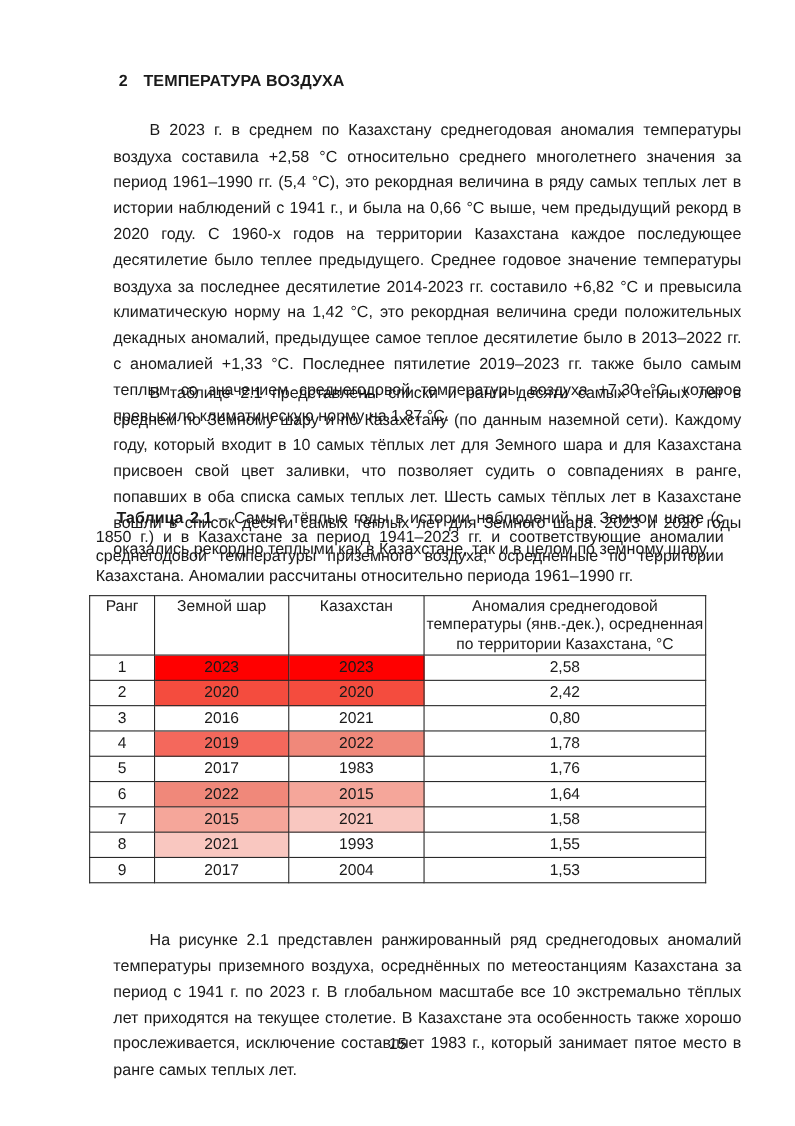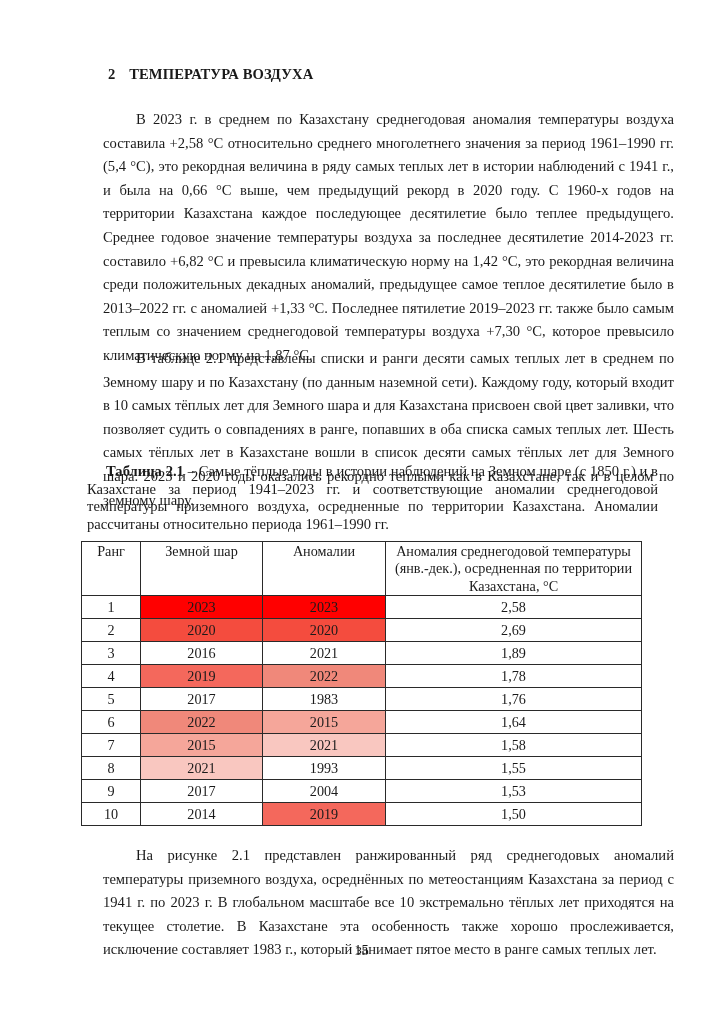--- a/index.html
+++ b/index.html
@@ -1,19 +1,19 @@
 <!DOCTYPE html>
 <html><head>
   <meta charset="utf-8">
   <style>
     html, body { margin: 0; padding: 0; background: #ffffff; }
     body { width: 723px; height: 1024px; position: relative; overflow: hidden; }
     .page {
       position: absolute; left: 0; top: 0; width: 723px; height: 797px;
-      font-family: Liberation Serif, serif; color: #1a1a1a; font-size: 14.6px;
+      font-family: Liberation Sans, sans-serif; color: #1a1a1a; font-size: 14.6px;
     }
     .heading {
       position: absolute; left: 108px; top: 66px;
       font-weight: bold; font-size: 14.6px; letter-spacing: 0.1px;
     }
     .heading .num { margin-right: 10px; }
     .para {
       position: absolute; left: 87px; width: 571px;
       line-height: 23.6px; text-align: justify; text-indent: 33px;
       margin: 16px;
@@ -66,42 +66,42 @@
     <colgroup>
         <col class="c1">
         <col class="c2">
         <col class="c3">
         <col class="c4">
       </colgroup>
     <thead>
       <tr>
         <th>Ранг</th>
         <th>Земной шар</th>
-        <th>Аномалии</th>
+        <th>Казахстан</th>
         <th>Аномалия среднегодовой температуры (янв.-дек.), осредненная по территории Казахстана, °С</th>
       </tr>
     </thead>
     <tbody id="rank-body">
         <tr>
           <td>1</td>
           <td class="bold" style="background: rgb(255, 0, 0);">2023</td>
           <td class="bold" style="background: rgb(255, 0, 0);">2023</td>
           <td>2,58</td>
         </tr>
         <tr>
           <td>2</td>
           <td style="background: rgb(244, 76, 62);">2020</td>
           <td style="background: rgb(244, 76, 62);">2020</td>
-          <td>2,69</td>
+          <td>2,42</td>
         </tr>
         <tr>
           <td>3</td>
           <td>2016</td>
           <td>2021</td>
-          <td>1,89</td>
+          <td>0,80</td>
         </tr>
         <tr>
           <td>4</td>
           <td style="background: rgb(244, 104, 92);">2019</td>
           <td style="background: rgb(240, 136, 122);">2022</td>
           <td>1,78</td>
         </tr>
         <tr>
           <td>5</td>
           <td>2017</td>
@@ -125,25 +125,19 @@
           <td style="background: rgb(249, 199, 192);">2021</td>
           <td>1993</td>
           <td>1,55</td>
         </tr>
         <tr>
           <td>9</td>
           <td>2017</td>
           <td>2004</td>
           <td>1,53</td>
         </tr>
-        <tr>
-          <td>10</td>
-          <td>2014</td>
-          <td style="background: rgb(244, 104, 92);">2019</td>
-          <td>1,50</td>
-        </tr>
       </tbody>
   </table>
 
   <p class="para p3">На рисунке 2.1 представлен ранжированный ряд среднегодовых аномалий температуры приземного воздуха, осреднённых по метеостанциям Казахстана за период с 1941 г. по 2023 г. В глобальном масштабе все 10 экстремально тёплых лет приходятся на текущее столетие. В Казахстане эта особенность также хорошо прослеживается, исключение составляет 1983 г., который занимает пятое место в ранге самых теплых лет.</p>
 
   <div class="pagenum">15</div>
 </div>
 
 </body></html>

